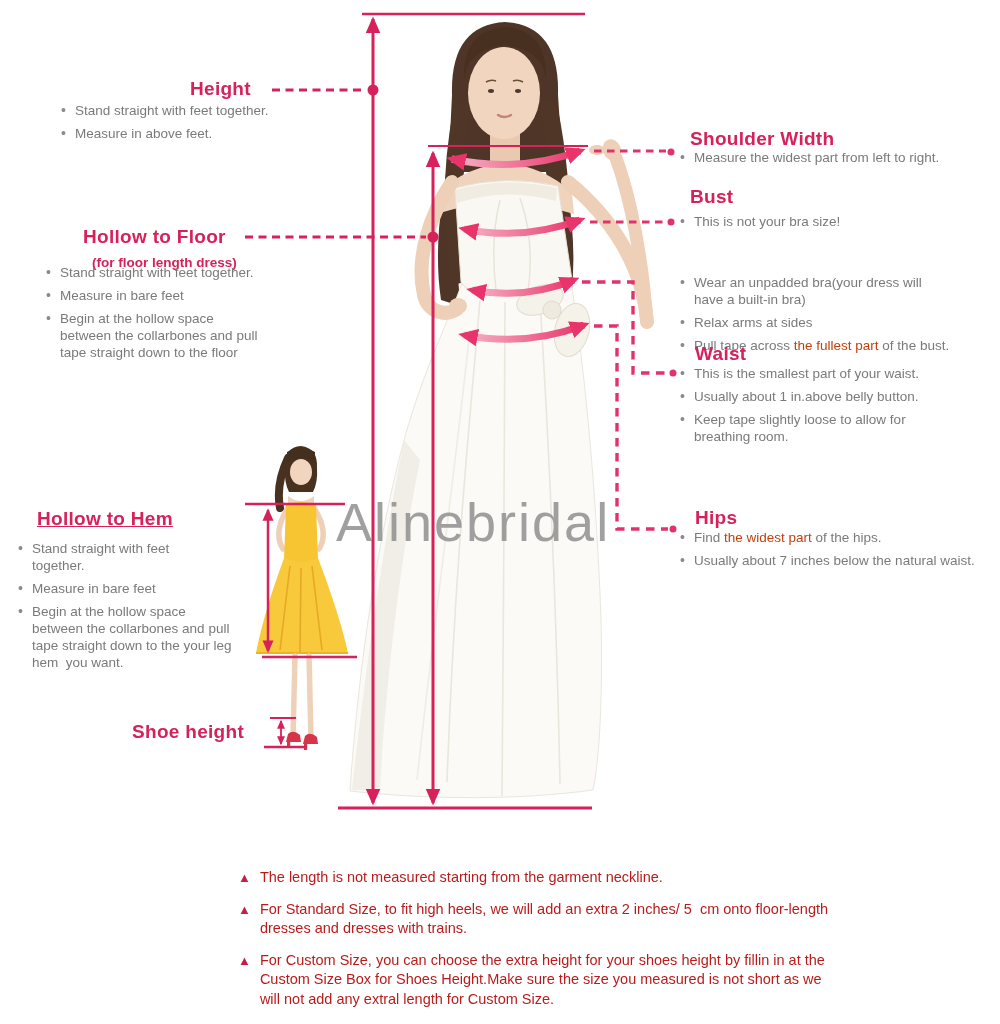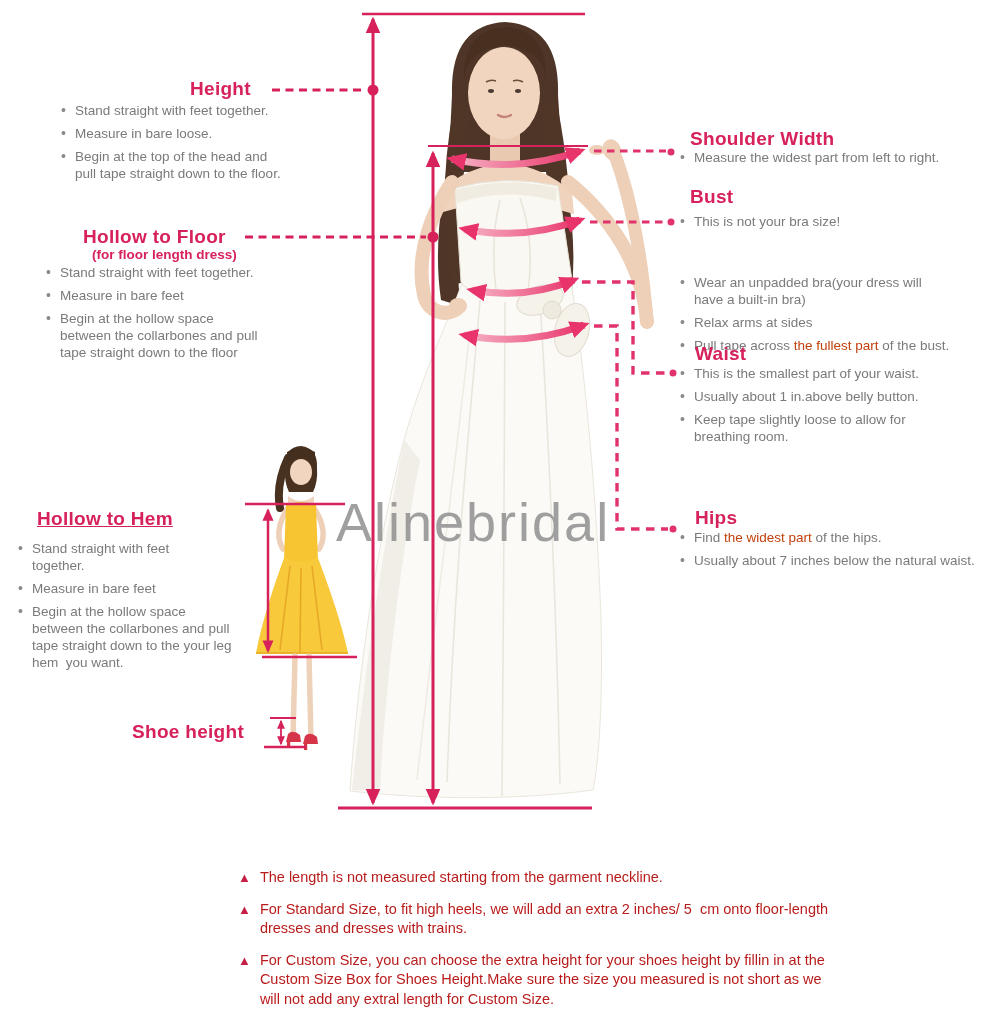--- a/index.html
+++ b/index.html
@@ -6,21 +6,21 @@
   #stage{
     position:relative;width:1000px;height:1024px;background:#ffffff;overflow:hidden;
     font-family:"Liberation Sans",sans-serif;
   }
   #stage svg{position:absolute;left:0;top:0;}
   .abs{position:absolute;}
   .sec-title{
     font-size:19px;font-weight:bold;color:#d6215a;letter-spacing:.3px;white-space:nowrap;
   }
   .sec-sub{
-    font-size:13.5px;font-weight:bold;color:#d6215a;white-space:nowrap;
+    font-size:13.5px;font-weight:bold;color:#d6215a;white-space:nowrap;margin-top:8px;
   }
   ul.blist{list-style:none;margin:0;padding:0;}
   ul.blist li{
     position:relative;padding-left:17px;margin-bottom:6px;
     font-size:13.5px;line-height:17px;color:#7a7a7a;white-space:pre-wrap;
   }
   ul.blist li::before{
     content:"\2022";position:absolute;left:3px;top:0;color:#8a8a8a;font-size:14px;
   }
   .hl{color:#c2410c;}
@@ -154,22 +154,21 @@
 
       <path d="M270,718 H296" stroke="#d6215a" stroke-width="2"></path>
       <path d="M264,747 H306" stroke="#d6215a" stroke-width="2.3"></path>
       <path d="M281,721 V744" stroke="#d6215a" stroke-width="1.8" marker-start="url(#sa)" marker-end="url(#sa)"></path>
     </g>
   </svg>
 
   <div class="abs sec-title" style="left:190px;top:78px;">Height</div>
   <ul class="blist abs" style="left:58px;top:102px;width:228px;">
     <li>Stand straight with feet together.</li>
-    <li>Measure in bare loose.</li>
-    <li>Begin at the top of the head and pull tape straight down to the floor.</li>
+    <li>Measure in above feet.</li>
   </ul>
 
   <div class="abs sec-title" style="left:83px;top:226px;">Hollow to Floor</div>
   <div class="abs sec-sub" style="left:92px;top:247px;">(for floor length dress)</div>
   <ul class="blist abs" style="left:43px;top:264px;width:225px;">
     <li>Stand straight with feet together.</li>
     <li>Measure in bare feet</li>
     <li>Begin at the hollow space between the collarbones and pull tape straight down to the floor</li>
   </ul>
 

